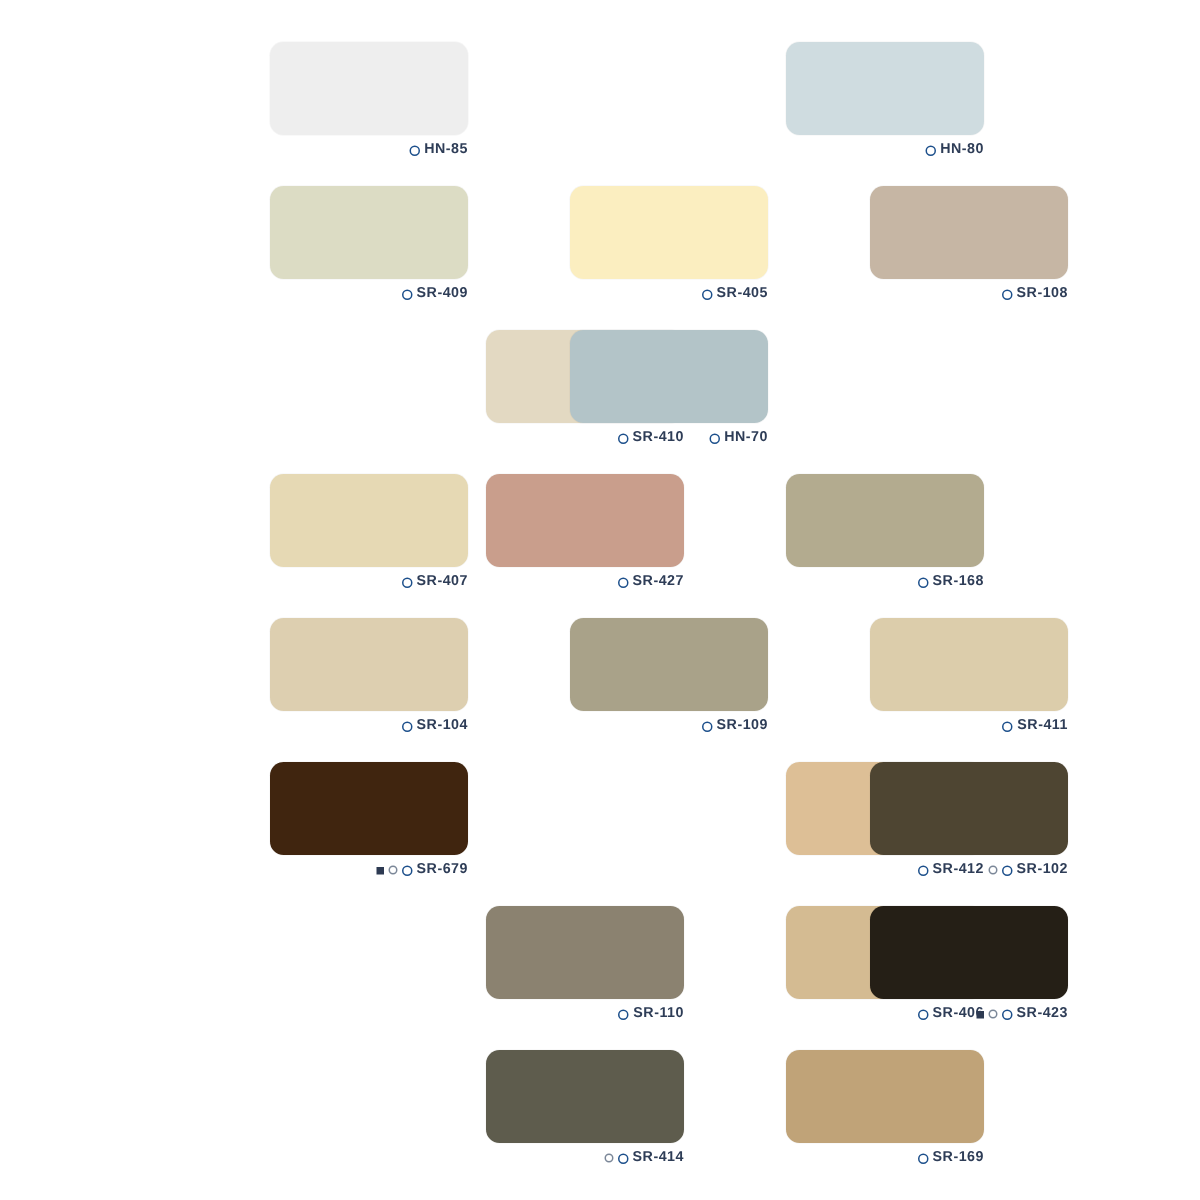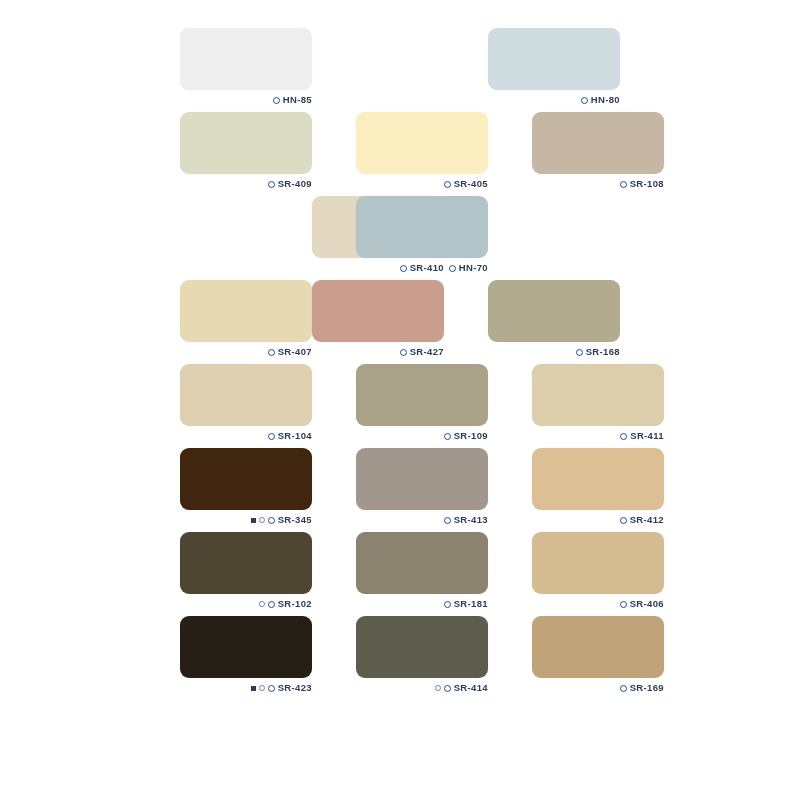--- a/index.html
+++ b/index.html
@@ -22,20 +22,21 @@
     box-sizing: border-box;
   }
   .grid {
     position: absolute;
     left: 180px;
     top: 28px;
     width: 440px;
     display: grid;
     grid-template-columns: 132px 44px 132px 44px 132px;
     grid-auto-rows: 84px;
+    gap: 12px;
   }
   .cell {
     position: relative;
     width: 132px;
     height: 84px;
   }
   .spacer { width: 44px; height: 84px; }
   .chip {
     position: absolute;
     left: 0;
@@ -200,31 +201,24 @@
           <span class="mark-circle"></span>
           <span class="code">SR-411</span>
         </div>
       </div>
       <div class="cell">
         <div class="chip" style="background: rgb(64, 37, 15);"></div>
         <div class="chip-label">
           <span class="mark-square"></span>
           <span class="mark-dot"></span>
           <span class="mark-circle"></span>
-          <span class="code">SR-345</span>
-        </div>
-      </div>
-      <div class="spacer"></div>
-      <div class="cell">
-        <div class="chip" style="background: rgb(161, 151, 140);"></div>
-        <div class="chip-label">
-          <span class="mark-circle"></span>
-          <span class="code">SR-413</span>
-        </div>
-      </div>
+          <span class="code">SR-679</span>
+        </div>
+      </div>
+      <div class="spacer"></div>
       <div class="spacer"></div>
       <div class="cell">
         <div class="chip" style="background: rgb(221, 191, 150);"></div>
         <div class="chip-label">
           <span class="mark-circle"></span>
           <span class="code">SR-412</span>
         </div>
       </div>
       <div class="cell">
         <div class="chip" style="background: rgb(78, 69, 50);"></div>
@@ -232,21 +226,21 @@
           <span class="mark-dot"></span>
           <span class="mark-circle"></span>
           <span class="code">SR-102</span>
         </div>
       </div>
       <div class="spacer"></div>
       <div class="cell">
         <div class="chip" style="background: rgb(139, 130, 112);"></div>
         <div class="chip-label">
           <span class="mark-circle"></span>
-          <span class="code">SR-181</span>
+          <span class="code">SR-110</span>
         </div>
       </div>
       <div class="spacer"></div>
       <div class="cell">
         <div class="chip" style="background: rgb(212, 187, 146);"></div>
         <div class="chip-label">
           <span class="mark-circle"></span>
           <span class="code">SR-406</span>
         </div>
       </div>

